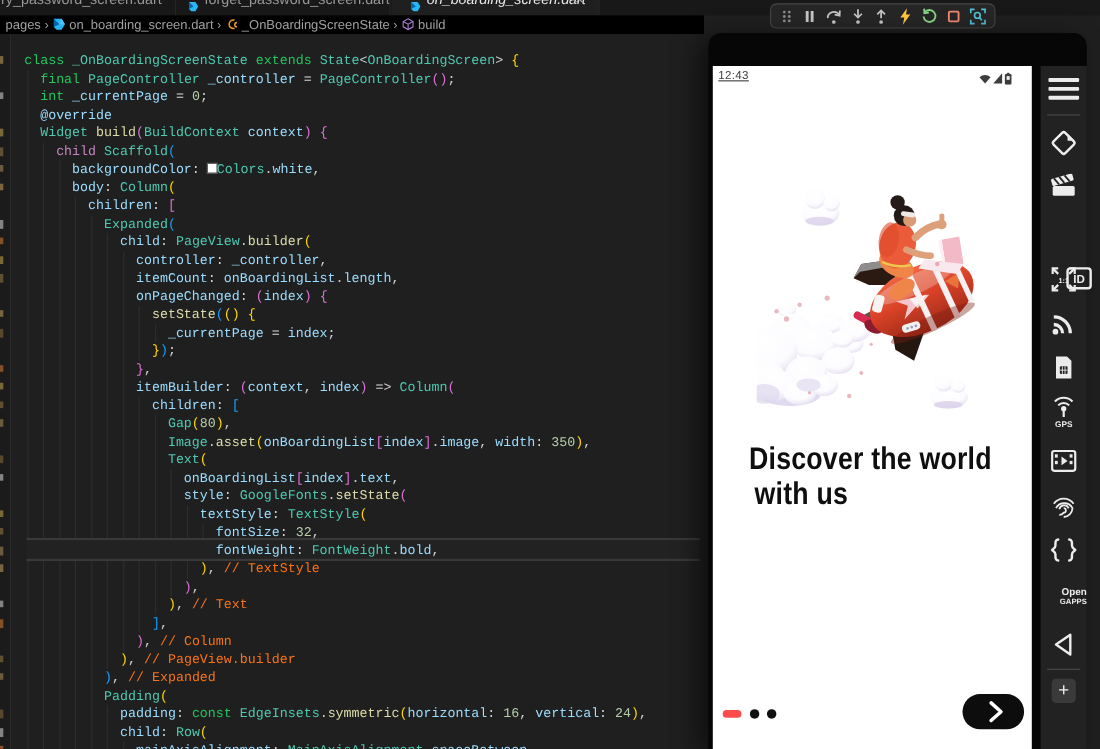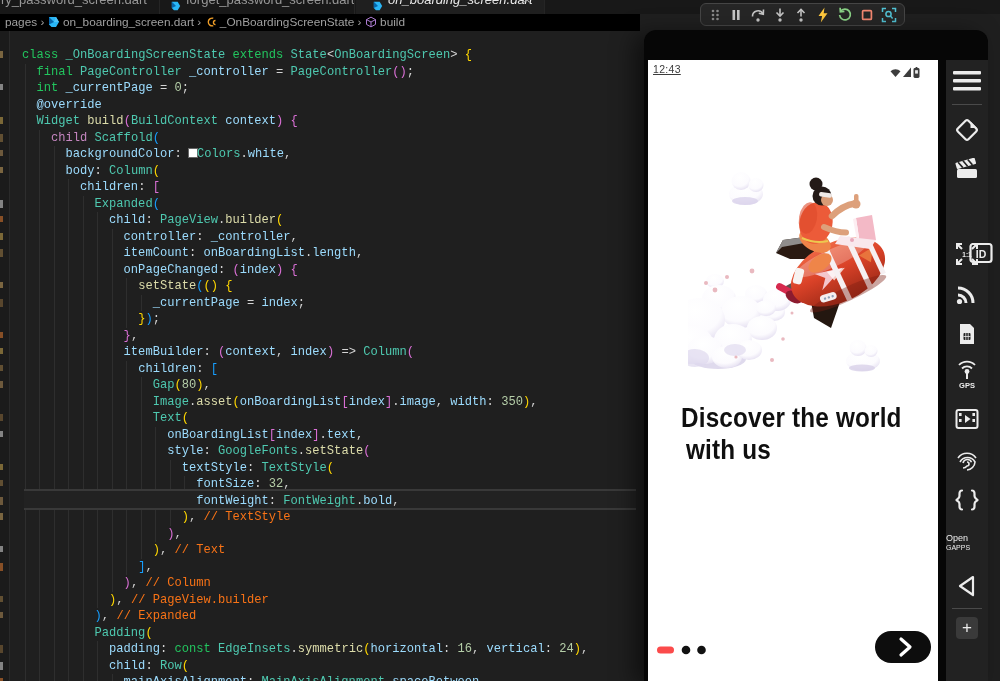--- a/index.html
+++ b/index.html
@@ -428,21 +428,21 @@
 <path d="M9,14 A 4.5 4.5 0 0 1 17.5,13.2"></path>
 <path d="M13,13 A 2 2 0 0 1 13,17 A 5 5 0 0 1 9,19"></path>
           </g>
         </svg></div>
 <div class="abs" style="left:8px;top:428px;"><svg width="26" height="24" viewBox="0 0 26 24">
 <g fill="none" stroke="#ececec" stroke-width="2.2" stroke-linecap="round">
 <path d="M8,2.5 C 5,2.5 5.5,6 5.5,8 C 5.5,10.5 3,11 2.5,12 C 3,13 5.5,13.5 5.5,16 C 5.5,18 5,21.5 8,21.5"></path>
 <path d="M18,2.5 C 21,2.5 20.5,6 20.5,8 C 20.5,10.5 23,11 23.5,12 C 23,13 20.5,13.5 20.5,16 C 20.5,18 21,21.5 18,21.5"></path>
           </g>
         </svg></div>
-<div class="abs" style="left:0;top:474px;width:42px;text-align:left;color:#ececec;font-weight:normal;line-height:1;">
+<div class="abs" style="left:0;top:474px;width:42px;text-align:right;color:#ececec;font-weight:bold;line-height:1;">
 <div style="font-size:9px;">Open</div>
         <div style="font-size:7px;margin-top:1px;">GAPPS</div>
       </div>
 <div class="abs" style="left:8px;top:513px;"><svg width="26" height="26" viewBox="0 0 26 26">
 <path d="M19,4 L6,13 L19,22 Z" fill="none" stroke="#ececec" stroke-width="2.2" stroke-linejoin="round"></path>
         </svg></div>
 <div class="abs" style="left:6px;top:548px;width:30px;height:1px;background:#4a4a4a;"></div>
 <div class="abs" style="left:10px;top:557px;width:22px;height:22px;background:#3a3a3a;border-radius:4px;
 color:#ececec;font-size:17px;line-height:21px;text-align:center;">+</div>
     </div>

